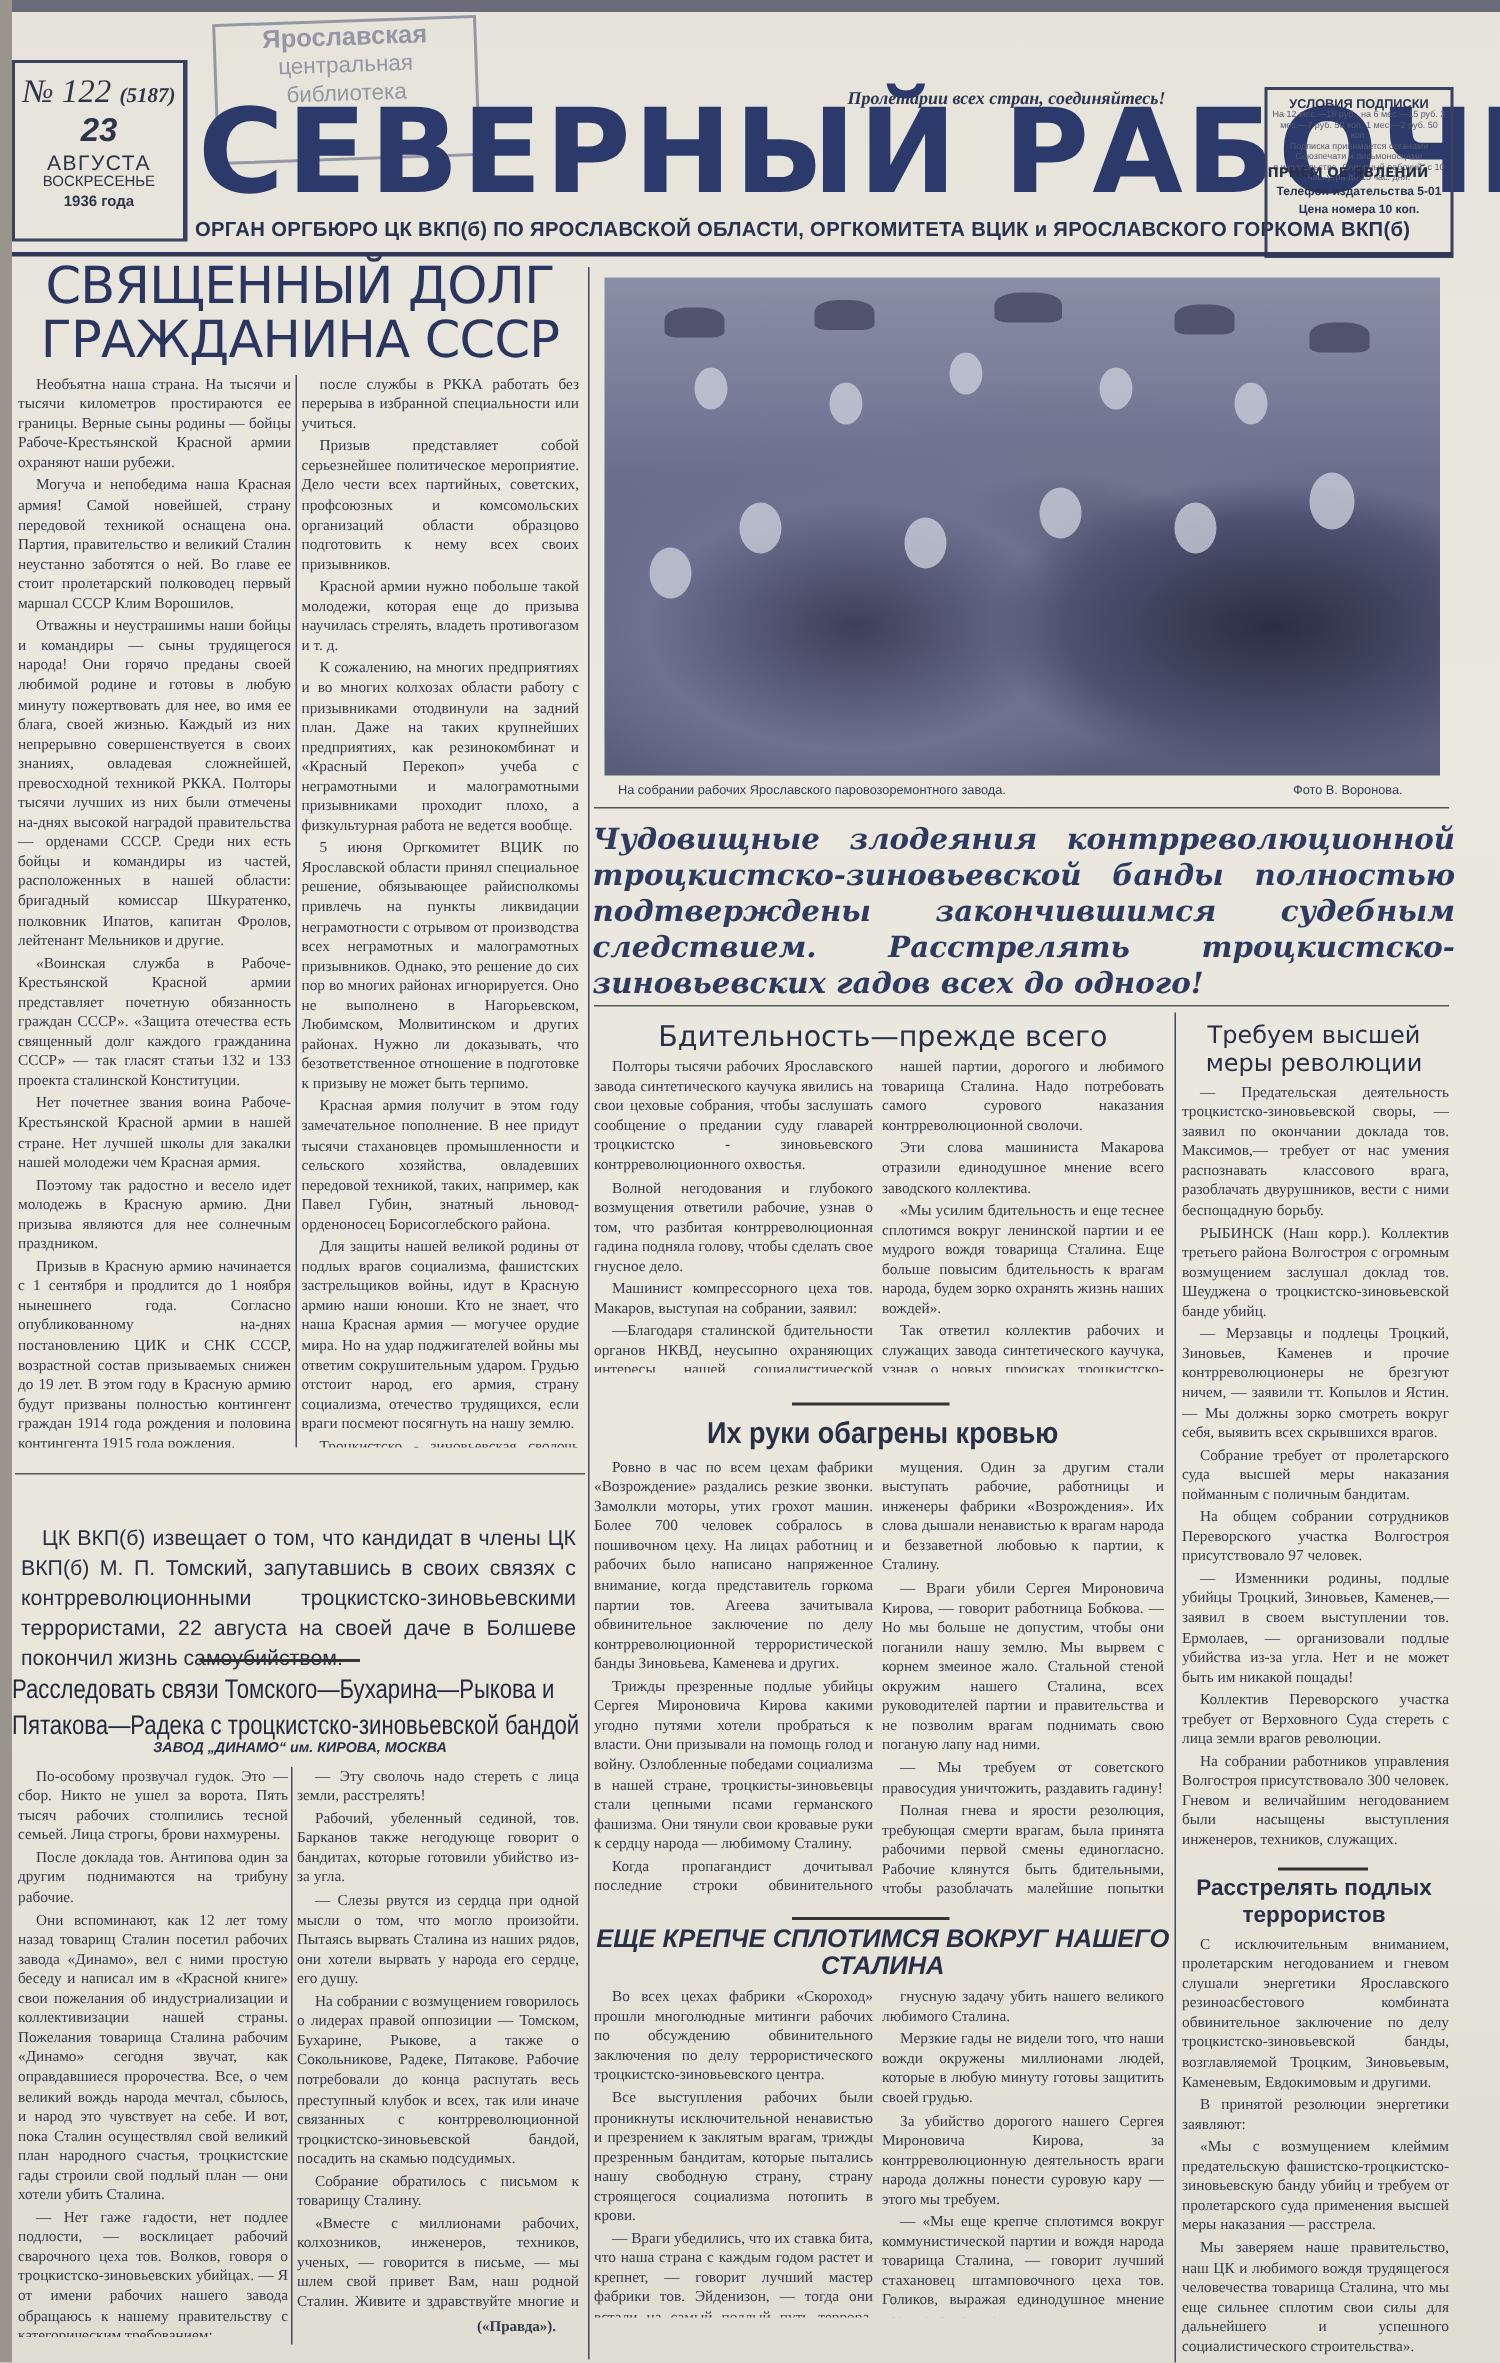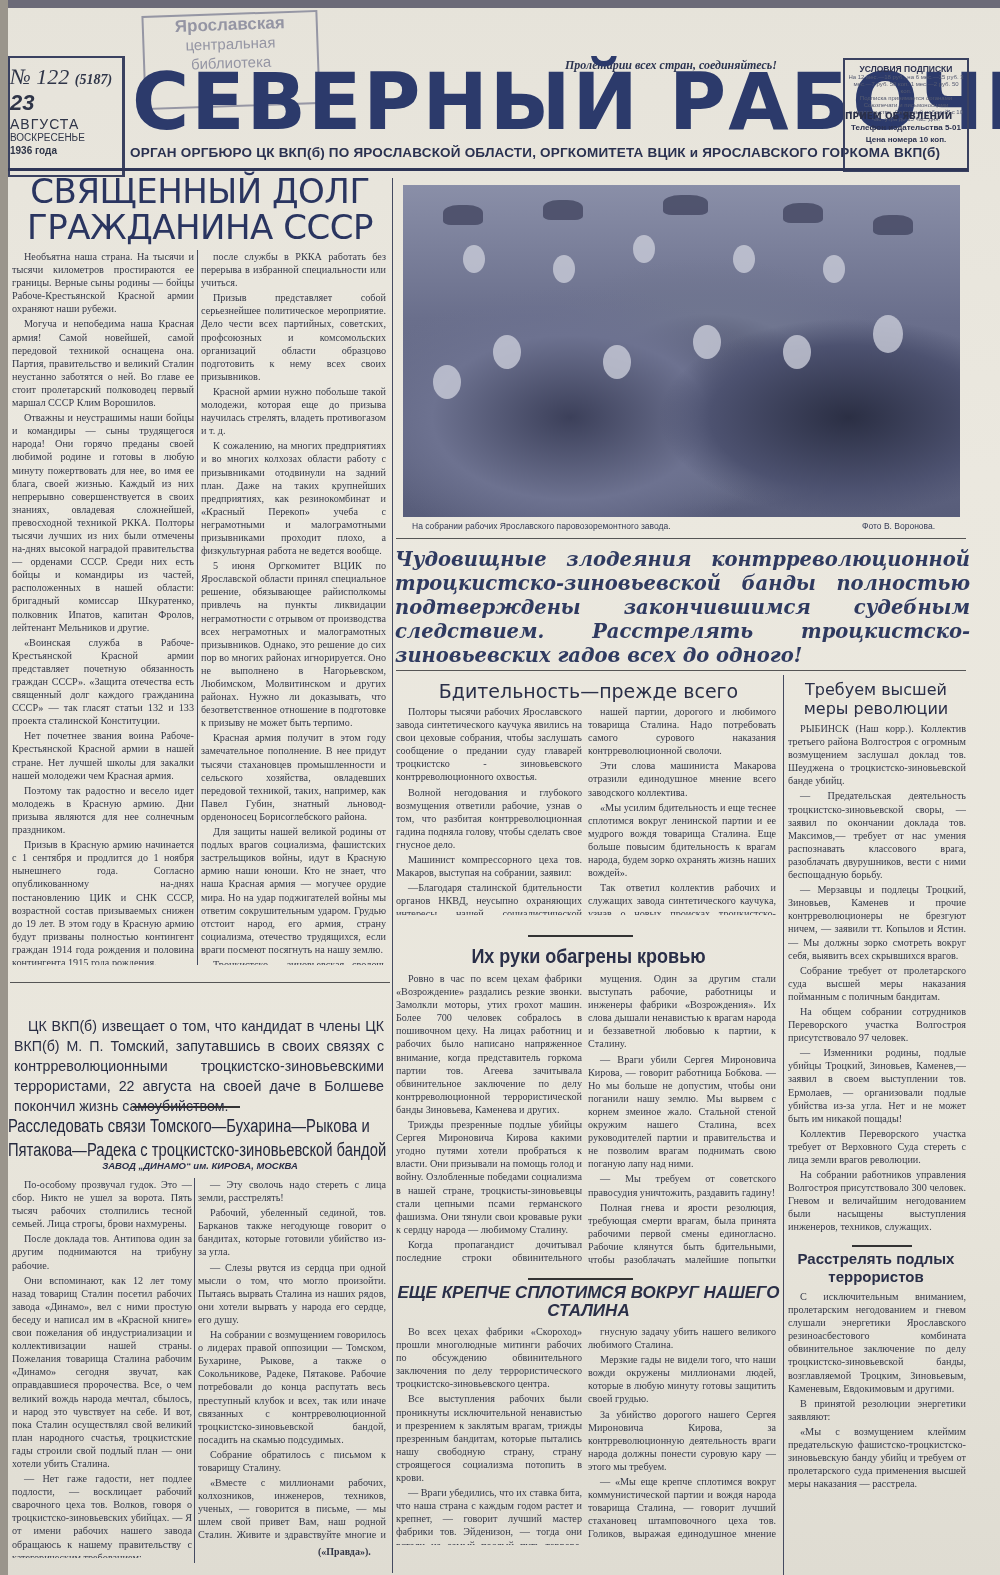--- a/index.html
+++ b/index.html
@@ -2,21 +2,21 @@
 <html><head>
 <meta charset="utf-8">
 <style>
   html,body{margin:0;padding:0;}
   body{width:1000px;height:1575px;background:#d9d6cc;position:relative;overflow:hidden;font-family:"Liberation Serif",serif;color:#2f3548;}
   .page{position:absolute;left:0;top:0;width:1000px;height:1575px;background:linear-gradient(180deg,#e6e3da 0%,#ebe8df 30%,#e9e6dc 70%,#dfdcd2 100%);}
   .spine{position:absolute;left:0;top:0;width:8px;height:1575px;background:#9a958c;}
   .topshadow{position:absolute;left:0;top:0;width:1000px;height:8px;background:#6b6a78;}
   .stamp{position:absolute;left:143px;top:13px;width:172px;height:90px;border:2px solid #7b7d92;transform:rotate(-2deg);color:#7a7c92;font-family:"Liberation Sans",sans-serif;text-align:center;font-size:17px;line-height:19px;font-weight:bold;opacity:.75;}
   .stamp div{font-weight:normal;font-size:15px}
-  .mast-left{position:absolute;left:8px;top:56px;width:112px;height:117px;border:2px solid #3a4160;border-right:3px solid #3a4160;font-family:"Liberation Sans",sans-serif;}
+  .mast-left{position:absolute;left:8px;top:40px;width:112px;height:117px;border:2px solid #3a4160;border-right:3px solid #3a4160;text-align:center;font-family:"Liberation Sans",sans-serif;}
   .mast-left .num{font-family:"Liberation Serif",serif;font-style:italic;font-size:22px;margin-top:6px;}
   .mast-left .num small{font-size:14px;font-weight:bold}
   .mast-left .day{font-size:22px;font-weight:bold;font-style:italic;}
   .mast-left .month{font-size:14px;letter-spacing:1px;}
   .mast-left .wd{font-size:10px;font-weight:normal;}
   .mast-left .yr{font-size:10px;font-weight:bold;margin-top:2px}
   .title{position:absolute;left:132px;top:62px;width:700px;height:80px;font-family:"DejaVu Sans",sans-serif;font-weight:bold;font-size:78px;letter-spacing:2px;color:#2c3a6b;line-height:80px;white-space:nowrap;transform:scaleY(1.0);}
   .slogan{position:absolute;left:565px;top:58px;font-style:italic;font-weight:bold;font-size:12px;color:#2c3450;}
   .organ{position:absolute;left:130px;top:145px;font-family:"Liberation Sans",sans-serif;font-weight:bold;font-size:13.5px;color:#2a3150;white-space:nowrap;letter-spacing:.2px;}
   .subs{position:absolute;left:843px;top:58px;width:122px;height:110px;border:2px solid #3a4160;font-family:"Liberation Sans",sans-serif;text-align:center;color:#2c3250;}
@@ -76,21 +76,21 @@
     <div class="t">в издательстве „Северный рабочий“ с 10 час. утра до 15 час. дня.</div>
     <div class="ph">Телефон издательства 5-01</div>
     <div class="pr">Цена номера 10 коп.</div>
   </div>
 
   <div class="rule" style="left:8px;top:168px;width:960px;"></div>
 
   <div class="h-main">СВЯЩЕННЫЙ ДОЛГ ГРАЖДАНИНА СССР</div>
   <div class="col" id="ed1" style="left:12px;top:250px;width:182px;height:715px;">
       <p>Необъятна наша страна. На тысячи и тысячи километров простираются ее границы. Верные сыны родины — бойцы Рабоче-Крестьянской Красной армии охраняют наши рубежи.</p>
-      <p>Могуча и непобедима наша Красная армия! Самой новейшей, самой передовой техникой оснащена она. Партия, правительство и великий Сталин неустанно заботятся о ней. Во главе ее стоит пролетарский полководец первый маршал СССР Клим Ворошилов.</p>
+      <p>Могуча и непобедима наша Красная армия! Самой новейшей, страну передовой техникой оснащена она. Партия, правительство и великий Сталин неустанно заботятся о ней. Во главе ее стоит пролетарский полководец первый маршал СССР Клим Ворошилов.</p>
       <p>Отважны и неустрашимы наши бойцы и командиры — сыны трудящегося народа! Они горячо преданы своей любимой родине и готовы в любую минуту пожертвовать для нее, во имя ее блага, своей жизнью. Каждый из них непрерывно совершенствуется в своих знаниях, овладевая сложнейшей, превосходной техникой РККА. Полторы тысячи лучших из них были отмечены на-днях высокой наградой правительства — орденами СССР. Среди них есть бойцы и командиры из частей, расположенных в нашей области: бригадный комиссар Шкуратенко, полковник Ипатов, капитан Фролов, лейтенант Мельников и другие.</p>
       <p>«Воинская служба в Рабоче-Крестьянской Красной армии представляет почетную обязанность граждан СССР». «Защита отечества есть священный долг каждого гражданина СССР» — так гласят статьи 132 и 133 проекта сталинской Конституции.</p>
       <p>Нет почетнее звания воина Рабоче-Крестьянской Красной армии в нашей стране. Нет лучшей школы для закалки нашей молодежи чем Красная армия.</p>
       <p>Поэтому так радостно и весело идет молодежь в Красную армию. Дни призыва являются для нее солнечным праздником.</p>
       <p>Призыв в Красную армию начинается с 1 сентября и продлится до 1 ноября нынешнего года. Согласно опубликованному на-днях постановлению ЦИК и СНК СССР, возрастной состав призываемых снижен до 19 лет. В этом году в Красную армию будут призваны полностью контингент граждан 1914 года рождения и половина контингента 1915 года рождения.</p>
     </div>
   <div class="vrule" style="left:197px;top:250px;height:715px;"></div>
   <div class="col" id="ed2" style="left:201px;top:250px;width:185px;height:715px;">
       <p>после службы в РККА работать без перерыва в избранной специальности или учиться.</p>
       <p>Призыв представляет собой серьезнейшее политическое мероприятие. Дело чести всех партийных, советских, профсоюзных и комсомольских организаций области образцово подготовить к нему всех своих призывников.</p>
@@ -166,36 +166,37 @@
     </div>
   <div class="col" id="ra2" style="left:588px;top:1325px;width:188px;height:220px;">
       <p>гнусную задачу убить нашего великого любимого Сталина.</p>
       <p>Мерзкие гады не видели того, что наши вожди окружены миллионами людей, которые в любую минуту готовы защитить своей грудью.</p>
       <p>За убийство дорогого нашего Сергея Мироновича Кирова, за контрреволюционную деятельность враги народа должны понести суровую кару — этого мы требуем.</p>
       <p>— «Мы еще крепче сплотимся вокруг коммунистической партии и вождя народа товарища Сталина, — говорит лучший стахановец штамповочного цеха тов. Голиков, выражая единодушное мнение всех присутствующих.</p>
     </div>
 
   <div class="h2" style="left:786px;top:680px;width:180px;font-size:16px;line-height:19px;">Требуем высшей меры революции</div>
   <div class="col" id="dm" style="left:788px;top:722px;width:178px;height:510px;">
+      <p>— Предательская деятельность троцкистско-зиновьевской своры, — заявил по окончании доклада тов. Максимов,— требует от нас умения распознавать классового врага, разоблачать двурушников, вести с ними беспощадную борьбу.</p>
       <p>РЫБИНСК (Наш корр.). Коллектив третьего района Волгостроя с огромным возмущением заслушал доклад тов. Шеуджена о троцкистско-зиновьевской банде убийц.</p>
-      <p>— Предательская деятельность троцкистско-зиновьевской своры, — заявил по окончании доклада тов. Максимов,— требует от нас умения распознавать классового врага, разоблачать двурушников, вести с ними беспощадную борьбу.</p>
       <p>— Мерзавцы и подлецы Троцкий, Зиновьев, Каменев и прочие контрреволюционеры не брезгуют ничем, — заявили тт. Копылов и Ястин. — Мы должны зорко смотреть вокруг себя, выявить всех скрывшихся врагов.</p>
       <p>Собрание требует от пролетарского суда высшей меры наказания пойманным с поличным бандитам.</p>
       <p>На общем собрании сотрудников Переворского участка Волгостроя присутствовало 97 человек.</p>
       <p>— Изменники родины, подлые убийцы Троцкий, Зиновьев, Каменев,—заявил в своем выступлении тов. Ермолаев, — организовали подлые убийства из-за угла. Нет и не может быть им никакой пощады!</p>
       <p>Коллектив Переворского участка требует от Верховного Суда стереть с лица земли врагов революции.</p>
       <p>На собрании работников управления Волгостроя присутствовало 300 человек. Гневом и величайшим негодованием были насыщены выступления инженеров, техников, служащих.</p>
     </div>
 
   <div class="sep" style="left:852px;top:1245px;width:60px;"></div>
   <div class="h2" style="left:786px;top:1250px;width:180px;font-family:'Liberation Sans',sans-serif;font-weight:bold;font-size:15px;line-height:18px;">Расстрелять подлых террористов</div>
   <div class="col" id="ex" style="left:788px;top:1290px;width:178px;height:280px;">
       <p>С исключительным вниманием, пролетарским негодованием и гневом слушали энергетики Ярославского резиноасбестового комбината обвинительное заключение по делу троцкистско-зиновьевской банды, возглавляемой Троцким, Зиновьевым, Каменевым, Евдокимовым и другими.</p>
       <p>В принятой резолюции энергетики заявляют:</p>
       <p>«Мы с возмущением клеймим предательскую фашистско-троцкистско-зиновьевскую банду убийц и требуем от пролетарского суда применения высшей меры наказания — расстрела.</p>
+      <p>Мы заверяем наше правительство, наш ЦК и любимого вождя трудящегося человечества товарища Сталина, что мы еще сильнее сплотим свои силы для дальнейшего и успешного социалистического строительства».</p>
     </div>
 
   <div class="rule" style="left:10px;top:982px;width:380px;height:1px;background:#555"></div>
   <div class="col" style="left:14px;top:1016px;width:370px;font-family:'Liberation Sans',sans-serif;font-size:14.2px;line-height:20px;color:#2a2e44;text-indent:14px">ЦК ВКП(б) извещает о том, что кандидат в члены ЦК ВКП(б) М. П. Томский, запутавшись в своих связях с контрреволюционными троцкистско-зиновьевскими террористами, 22 августа на своей даче в Болшеве покончил жизнь самоубийством.</div>
   <div class="sep" style="left:133px;top:1106px;width:107px;"></div>
 
   <div class="h2" style="left:8px;top:1114px;width:380px;font-family:'Liberation Sans',sans-serif;font-size:18px;line-height:24px;transform:scaleX(.82);transform-origin:left top;width:464px;text-align:left;color:#25293e;">Расследовать связи Томского—Бухарина—Рыкова и Пятакова—Радека с троцкистско-зиновьевской бандой</div>
   <div class="h2" style="left:10px;top:1160px;width:380px;font-family:'Liberation Sans',sans-serif;font-style:italic;font-weight:bold;font-size:9.5px;">ЗАВОД „ДИНАМО“ им. КИРОВА, МОСКВА</div>
   <div class="col" id="dn1" style="left:12px;top:1178px;width:180px;height:380px;">
       <p>По-особому прозвучал гудок. Это — сбор. Никто не ушел за ворота. Пять тысяч рабочих столпились тесной семьей. Лица строгы, брови нахмурены.</p>

